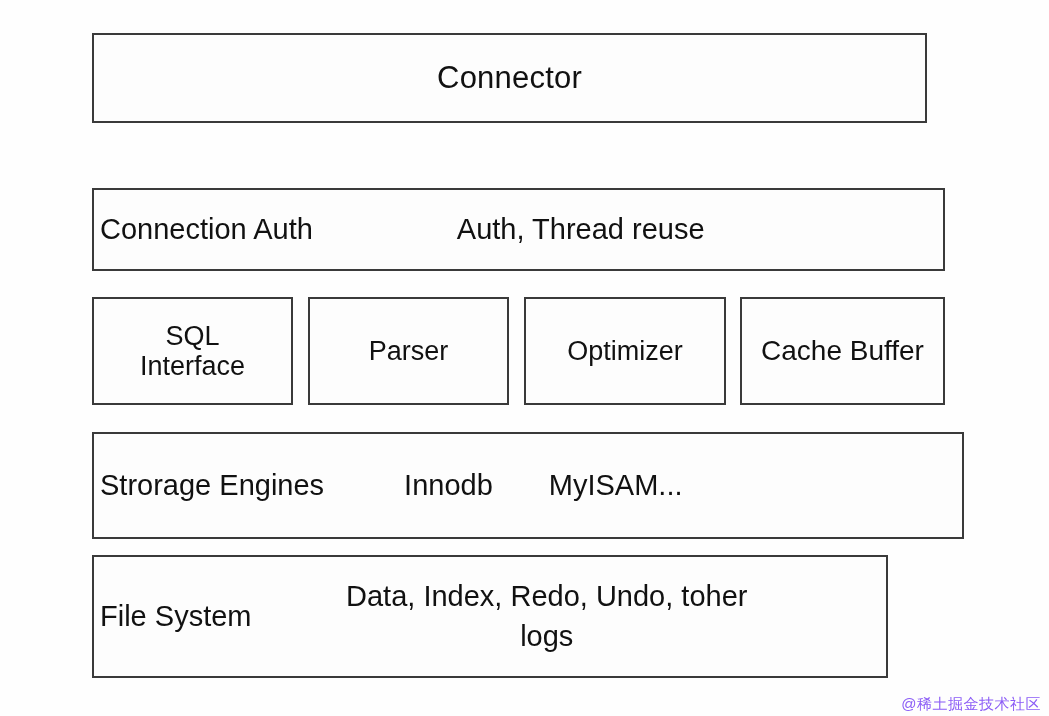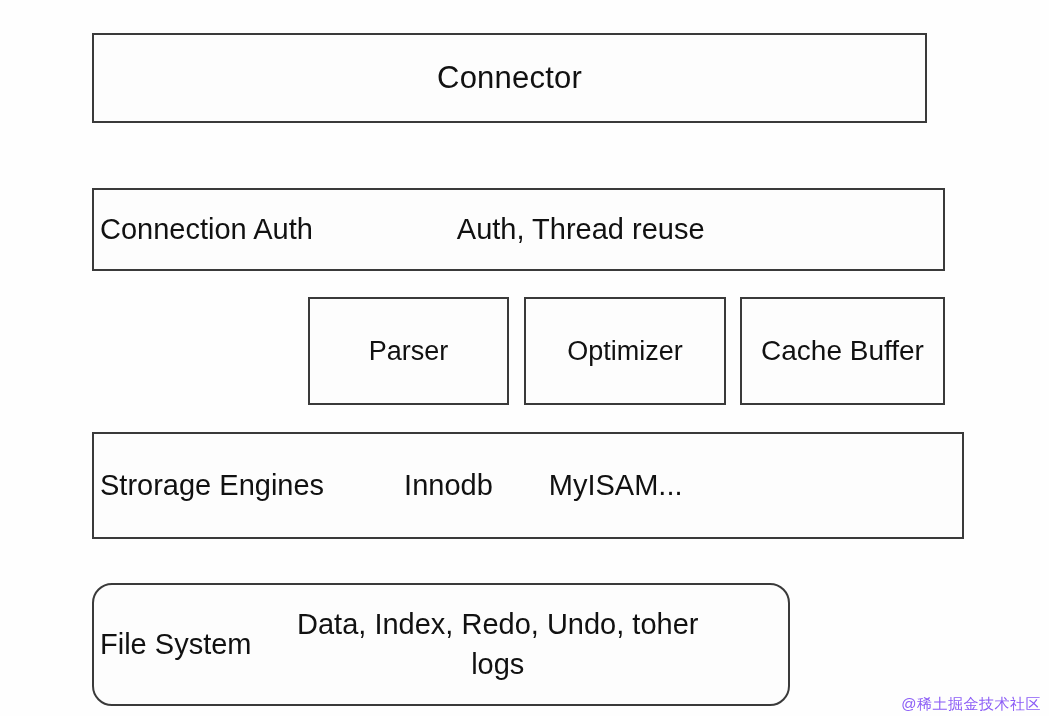--- a/index.html
+++ b/index.html
@@ -83,24 +83,23 @@
     left: 92px;
     top: 432px;
     width: 872px;
     height: 107px;
   }
   #storage-engines-primary { margin-left: 80px; }
   #storage-engines-secondary { margin-left: 56px; }
   
   #row-file-system {
     left: 92px;
-    top: 583px;
-    width: 698px;
+    top: 555px;
+    width: 796px;
     height: 123px;
-    border-radius: 20px;
   }
   #file-system-detail {
     flex: 1;
     text-align: center;
     font-size: 29px;
     line-height: 1.35;
     white-space: pre-line;
     margin-left: -28px;
     padding-right: 16px;
   }
@@ -123,20 +122,24 @@
 
   <div class="layer-box" id="row-connector">
     <span class="cell-label">Connector</span>
   </div>
 
   <div class="layer-box split-row" id="row-connection-pool">
     <span class="label-left">Connection Auth</span>
     <span class="label-detail" id="connection-pool-detail">Auth, Thread reuse</span>
   </div>
 
+  <div class="component-box" id="box-sql-interface">
+    <span class="two-line">SQL
+Interface</span>
+  </div>
   <div class="component-box" id="box-parser">
     <span>Parser</span>
   </div>
   <div class="component-box" id="box-cache-buffer">
     <span>Cache Buffer</span>
   </div>
   <div class="component-box" id="box-optimizer">
     <span>Optimizer</span>
   </div>
 

